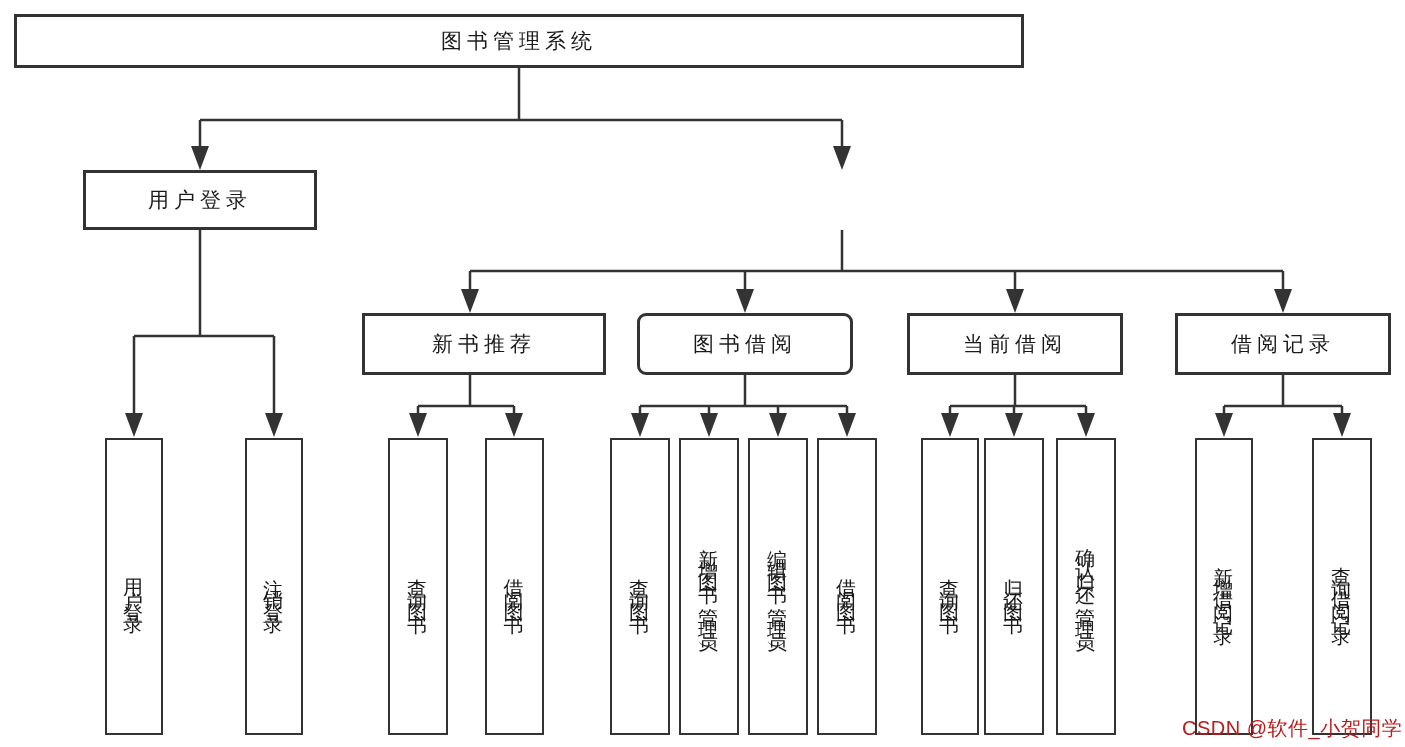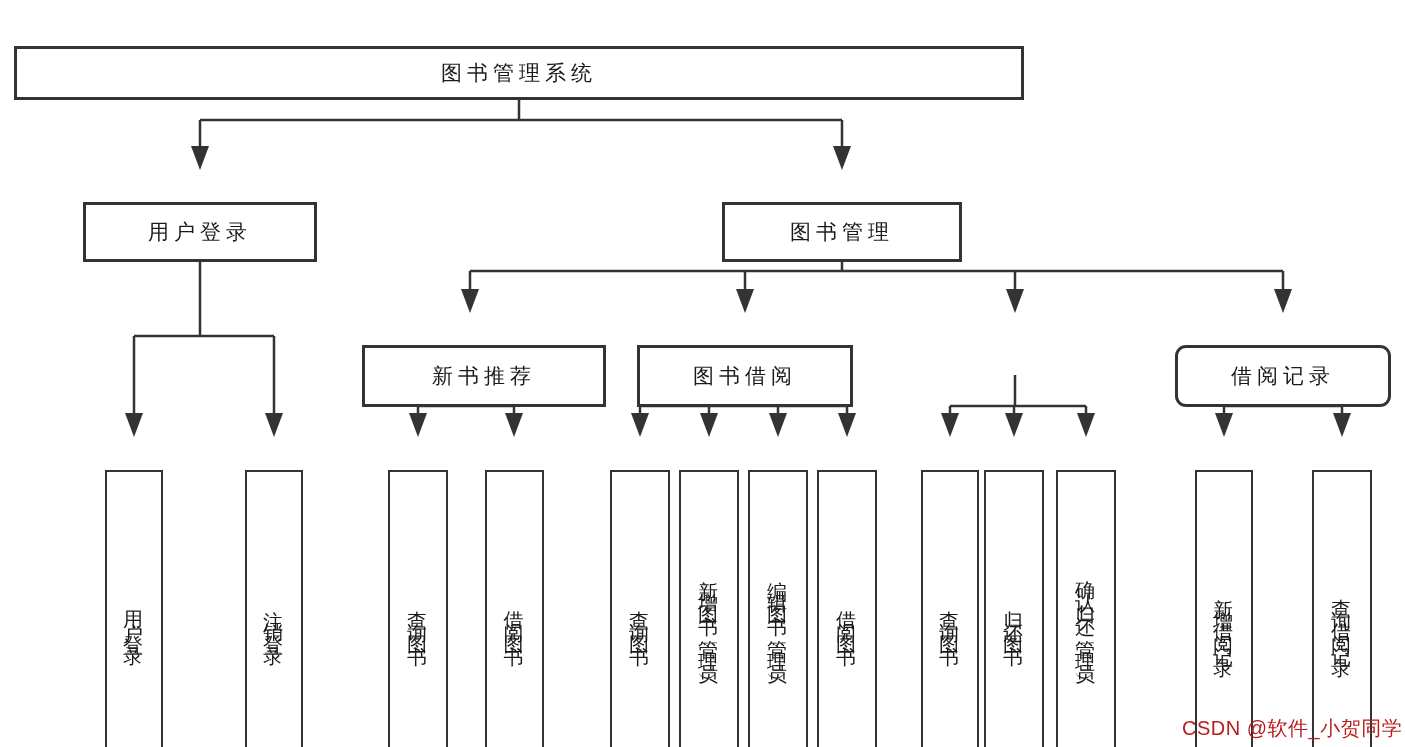--- a/index.html
+++ b/index.html
@@ -29,21 +29,20 @@
     border: 3px solid #333333;
     background: #ffffff;
     display: flex;
     align-items: center;
     justify-content: center;
     font-size: 21px;
     letter-spacing: 5px;
     color: #1a1a1a;
     z-index: 2;
     white-space: nowrap;
-    margin-top: 32px;
   }
   .leaf {
     border-width: 2px;
     writing-mode: vertical-rl;
     text-orientation: mixed;
     font-size: 20px;
     letter-spacing: 12px;
     white-space: normal;
   }
   .watermark {
@@ -119,25 +118,25 @@
         M1005 413 L1023 413 L1014 437 Z
         M1077 413 L1095 413 L1086 437 Z
         M1215 413 L1233 413 L1224 437 Z
         M1333 413 L1351 413 L1342 437 Z"></path>
     </g>
   </svg>
 
   <div class="node" style="left:14px; top:14px; width:1010px; height:54px;">图书管理系统</div>
 
   <div class="node" style="left:83px; top:170px; width:234px; height:60px;">用户登录</div>
-  <div class="node" style="left:722px; top:170px; width:240px; height:60px;">图书管理</div>
 
   <div class="node" style="left:362px; top:313px; width:244px; height:62px;">新书推荐</div>
-  <div class="node" style="left:637px; top:313px; width:216px; height:62px;">图书借阅</div>
-  <div class="node" style="left:1175px; top:313px; width:216px; height:62px;border-radius:11px;">借阅记录</div>
+  <div class="node" style="left:637px; top:313px; width:216px; height:62px;border-radius:9px;">图书借阅</div>
+  <div class="node" style="left:907px; top:313px; width:216px; height:62px;">当前借阅</div>
+  <div class="node" style="left:1175px; top:313px; width:216px; height:62px;">借阅记录</div>
 
   <div class="node leaf" style="left:105px; top:438px; width:58px; height:297px;">用户登录</div>
   <div class="node leaf" style="left:245px; top:438px; width:58px; height:297px;">注销登录</div>
 
   <div class="node leaf" style="left:388px; top:438px; width:60px; height:297px;">查询图书</div>
   <div class="node leaf" style="left:485px; top:438px; width:59px; height:297px;">借阅图书</div>
 
   <div class="node leaf" style="left:610px; top:438px; width:60px; height:297px;">查询图书</div>
   <div class="node leaf" style="left:679px; top:438px; width:60px; height:297px;">新增图书（管理员）</div>
   <div class="node leaf" style="left:748px; top:438px; width:60px; height:297px;">编辑图书（管理员）</div>

